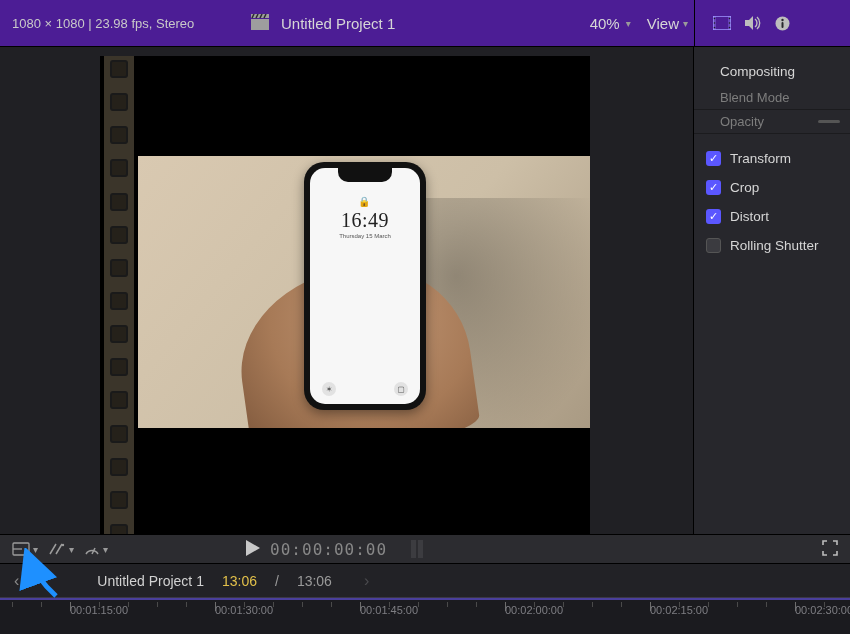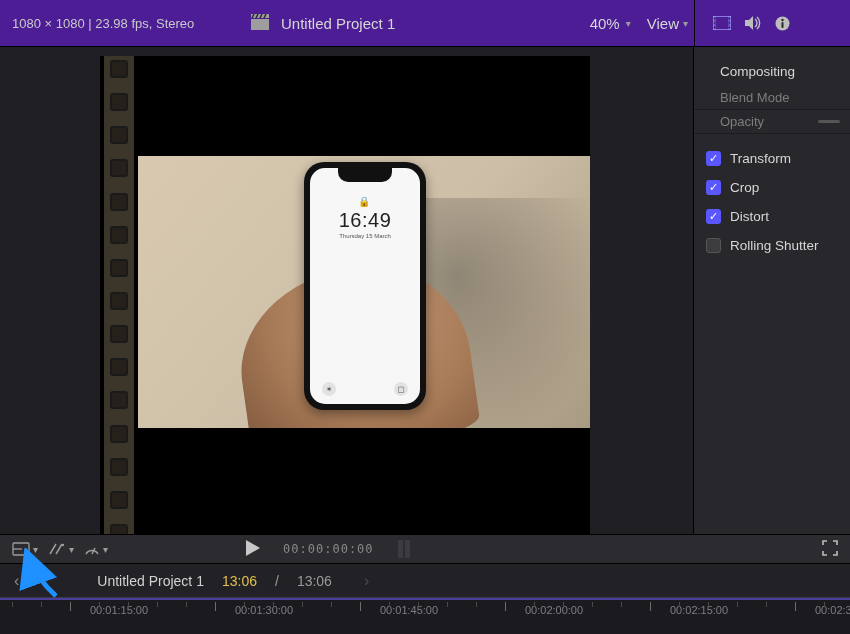--- a/index.html
+++ b/index.html
@@ -148,21 +148,21 @@
     flex-direction:column;
     align-items:center;
     padding-top: 22px;
   }
   .notch {
     position:absolute; top:0; left:50%; transform:translateX(-50%);
     width:54px; height:14px; background:#111;
     border-radius: 0 0 10px 10px;
   }
   .lock-ic { font-size:10px; color:#444; margin-top:6px; }
-  .phone-time { font-size:20px; color:#222; font-weight:300; letter-spacing:.5px; margin-top:2px;}
+  .phone-time { font-size:20px; color:#222; font-weight:300; letter-spacing:.5px; margin-top:2px;font-family:Liberation Serif, serif;}
   .phone-date { font-size:6px; color:#555; margin-top:1px;}
   .phone-bottom-icons{
     position:absolute; bottom:8px; left:0; right:0;
     display:flex; justify-content:space-between; padding:0 12px;
   }
   .pbi { width:14px; height:14px; border-radius:50%; background:#e2e2e2; display:flex;align-items:center;justify-content:center;font-size:8px;color:#555;}
 
   
   .inspector {
     flex: 1 1 auto;
@@ -202,21 +202,21 @@
     background:#2c2c30;
     border-top:1px solid #000;
     border-bottom:1px solid #000;
     display:flex; align-items:center;
     padding: 0 12px;
     gap: 10px;
   }
   .tool-grp { display:flex; align-items:center; gap:3px; color:#9c9c9c; }
   .tool-ic { display:flex; align-items:center; }
   .play { margin-left: 128px; color:#c8c8c8; }
-  .timecode { font-family: "Menlo","Consolas",monospace; font-size:12px; letter-spacing:1px; color:#888; margin-left:13px;}
+  .timecode { font-family: "Menlo","Consolas",monospace; font-size:16px; letter-spacing:1px; color:#888; margin-left:0;}
   .mini-bars { display:flex; gap:2px; margin-left:14px;}
   .mini-bars span{ width:5px;height:18px;background:#3c3c40;}
   .fs-icon { margin-left:auto; color:#bcbcbc; }
 
   
   .tl-head {
     position:absolute; left:0; top:564px; height:33px; width:850px;
     background:#222226;
     display:flex; align-items:center;
     padding: 0 14px;
@@ -231,21 +231,21 @@
 
   
   .ruler {
     position:absolute; left:0; top:597px; height:37px; width:870px;
     background:#1b1b1f;
     border-top:1px solid #3b3845;
     overflow:hidden;
   }
   .ruler-inner { position:relative; height:100%; }
   .major { position:absolute; top:0; height:100%; }
-  .major .tick-lbl { color:#7e7e83; font-size:11px; position:absolute; top:6px; left:20px; white-space:nowrap;}
+  .major .tick-lbl { color:#7e7e83; font-size:11px; position:absolute; top:6px; left:0; white-space:nowrap;}
   .major .tick-line { position:absolute; top:4px; left:0; width:1px; height:9px; background:#6d6d6d;}
   .minor { position:absolute; top:4px; width:1px; height:5px; background:#4a4a4a;}
   .ruler-accent { position:absolute; left:0; right:0; top:0; height:2px; background:linear-gradient(to right,#4a3f9c,#4a3f9c);}
 
   
   .arrow {
     position:absolute;
     left: 6px; top: 548px;
     pointer-events:none;
   }

